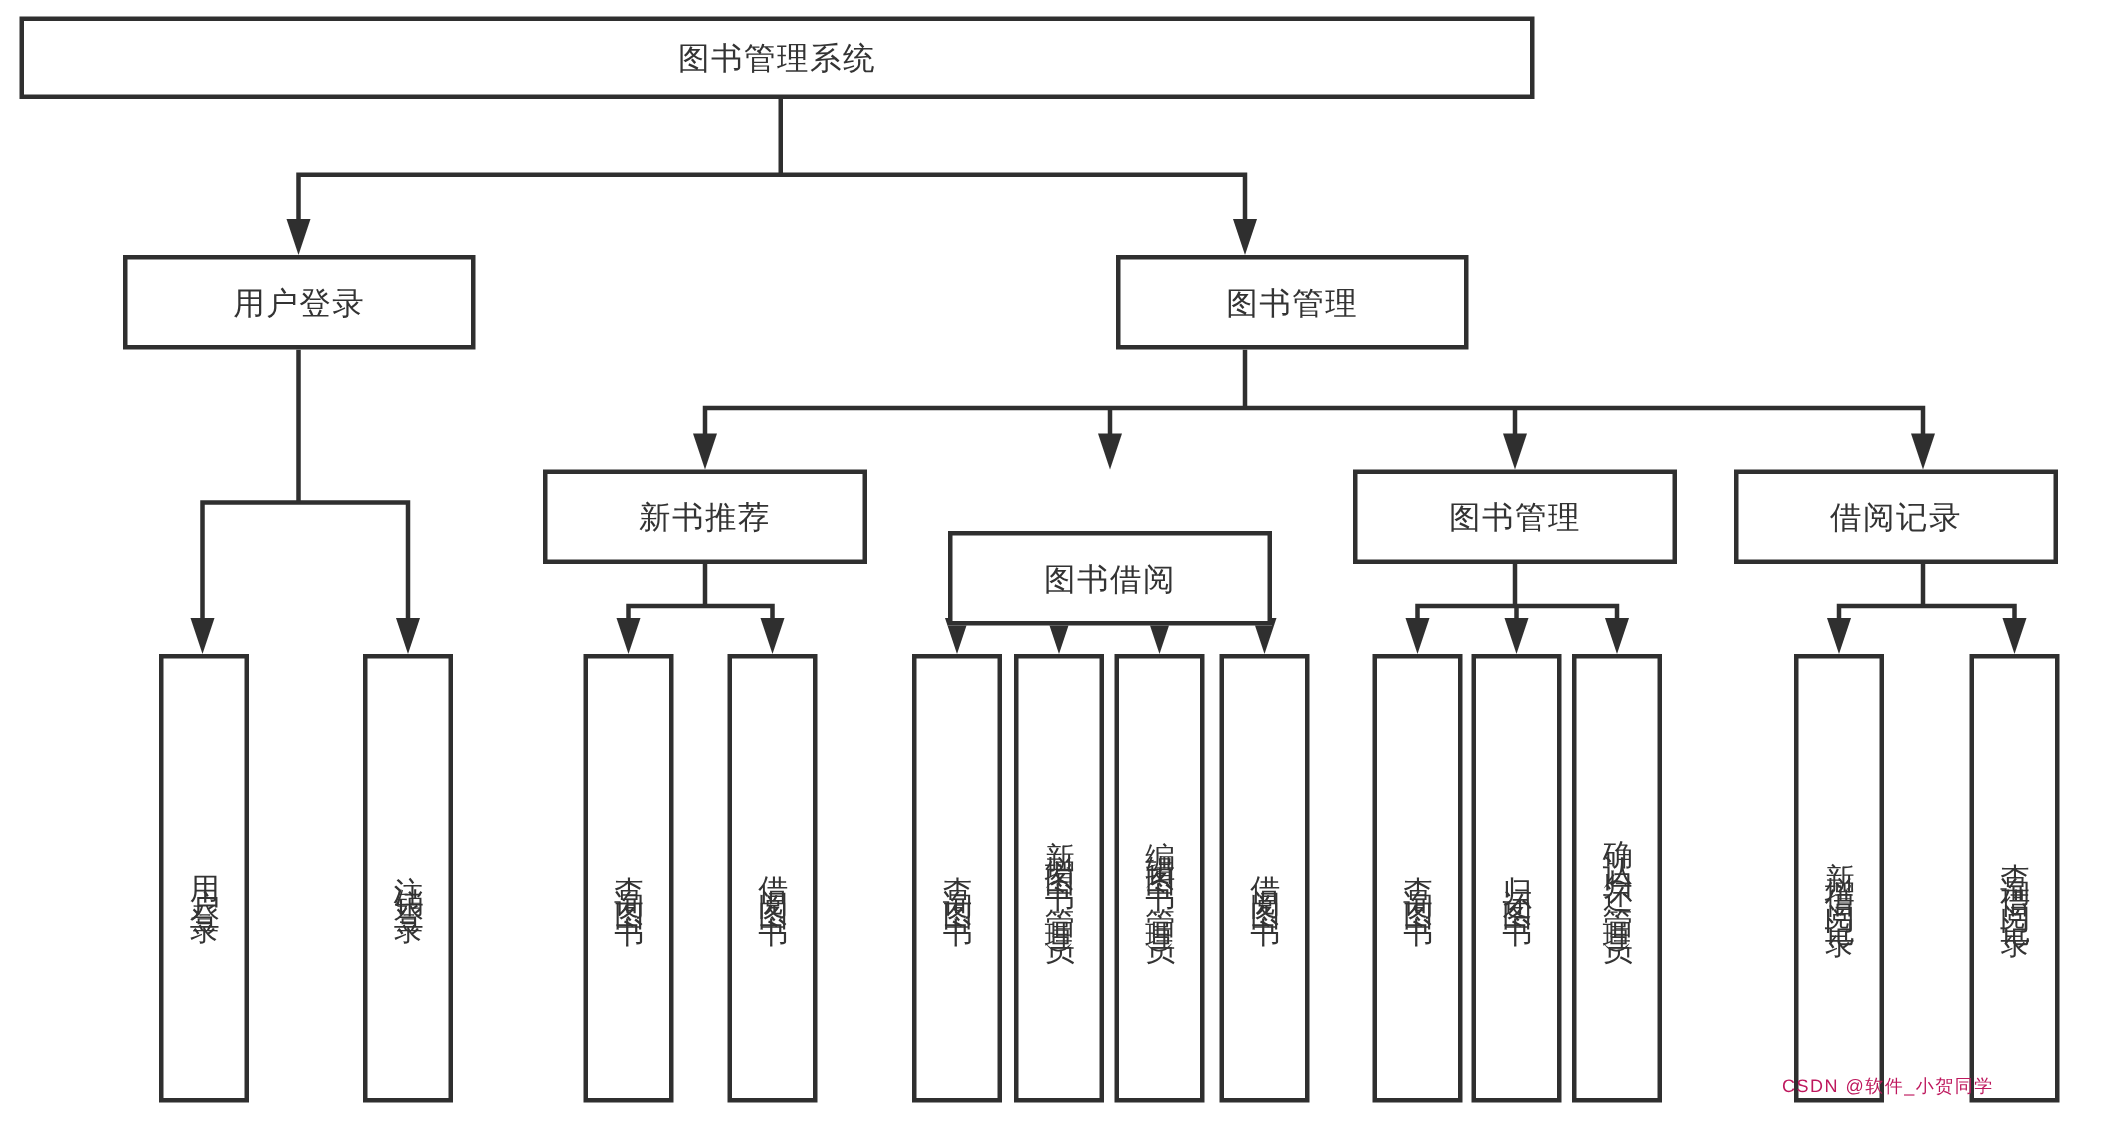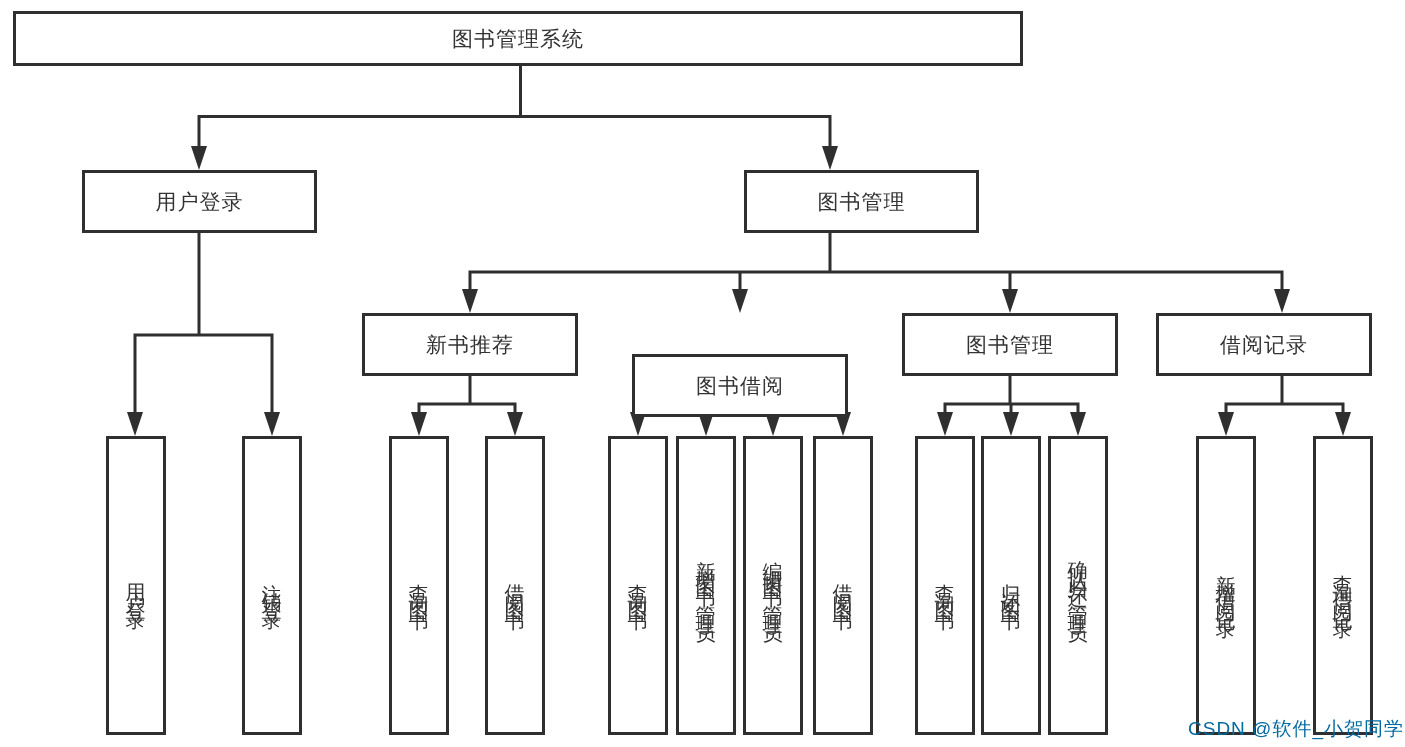--- a/index.html
+++ b/index.html
@@ -18,21 +18,21 @@
   .lvl1  { top:170px; width:235px; height:63px; }
   .lvl2  { top:313px; width:216px; height:63px; }
   .leaf  { top:436px; width:60px;  height:299px; }
   .v-text {
     writing-mode:vertical-rl; text-orientation:mixed;
     font-size:20px; letter-spacing:9px; color:#333333;
     white-space:nowrap; line-height:1;
   }
   .watermark {
     position:absolute; left:1188px; top:716px; z-index:5;
-    font-size:19px; color:#0369a1; letter-spacing:1px; white-space:nowrap;
+    font-size:12px; color:#be185d; letter-spacing:1px; white-space:nowrap;
   }
   .line { stroke:#2f2f2f; stroke-width:3; fill:none; }
   .arrowhead { fill:#2f2f2f; stroke:none; }
 </style>
 </head>
 <body>
 
 <div id="canvas">
 
   <svg class="connectors" width="1405" height="747">

